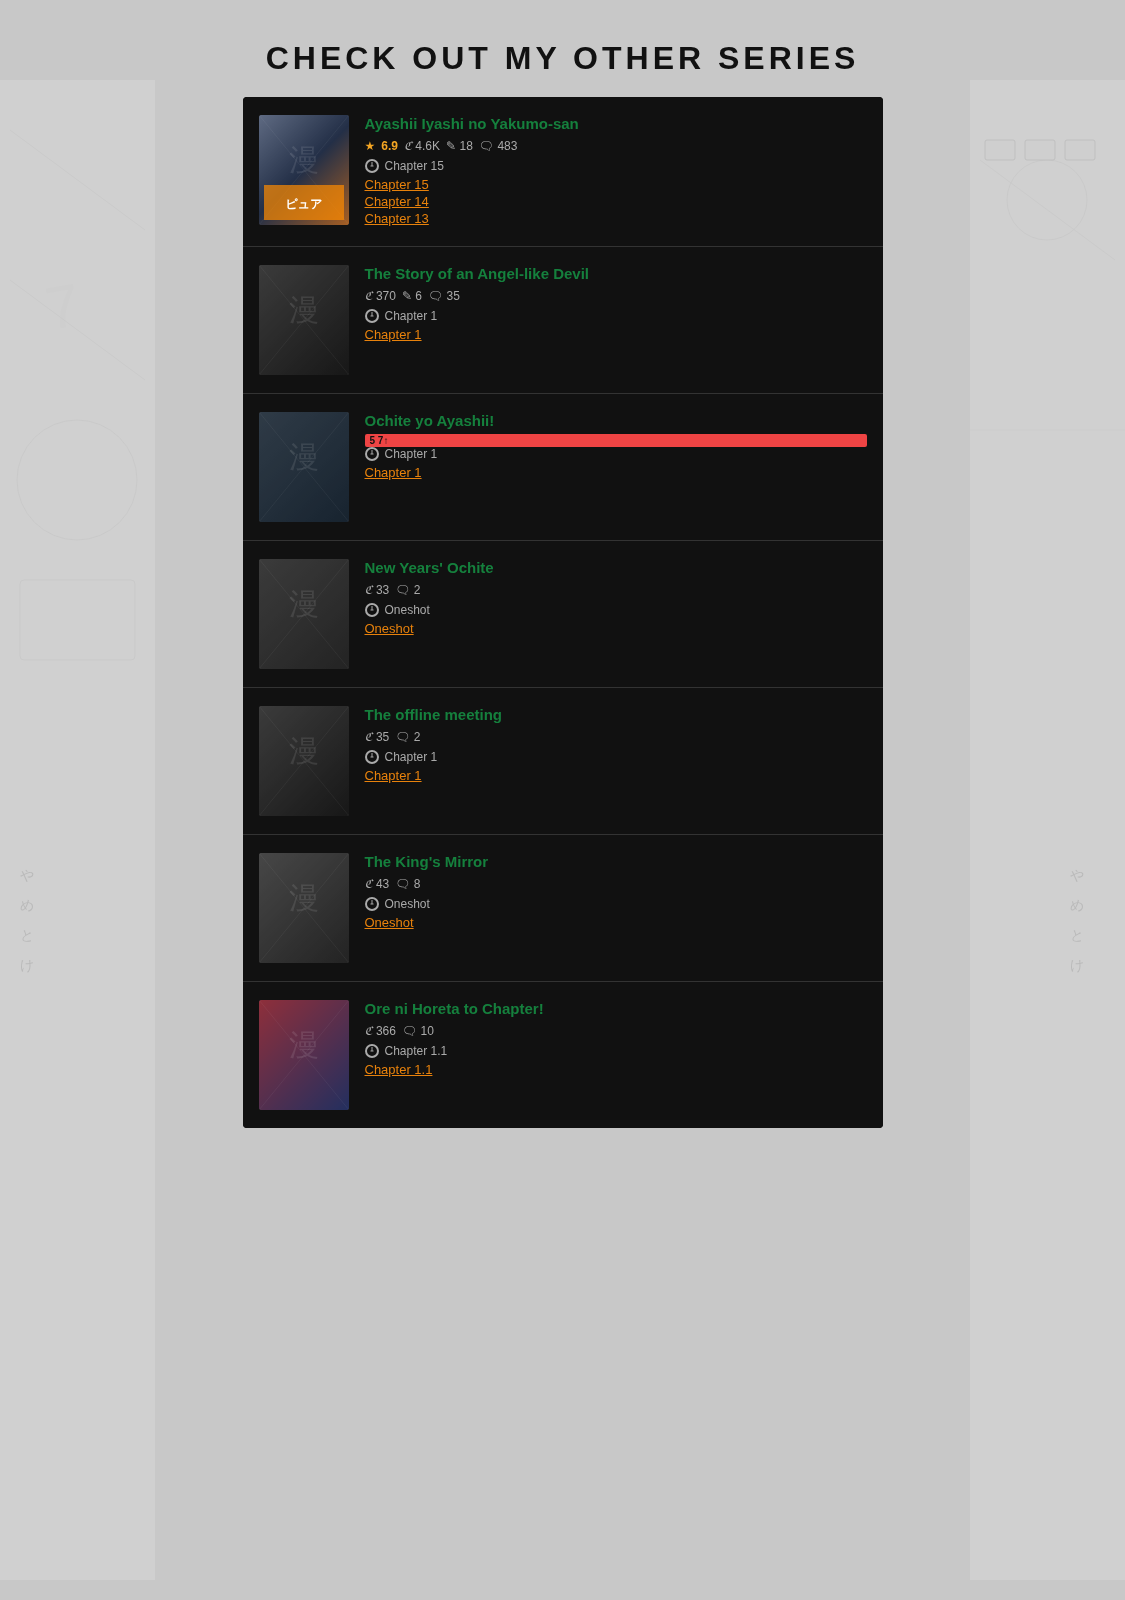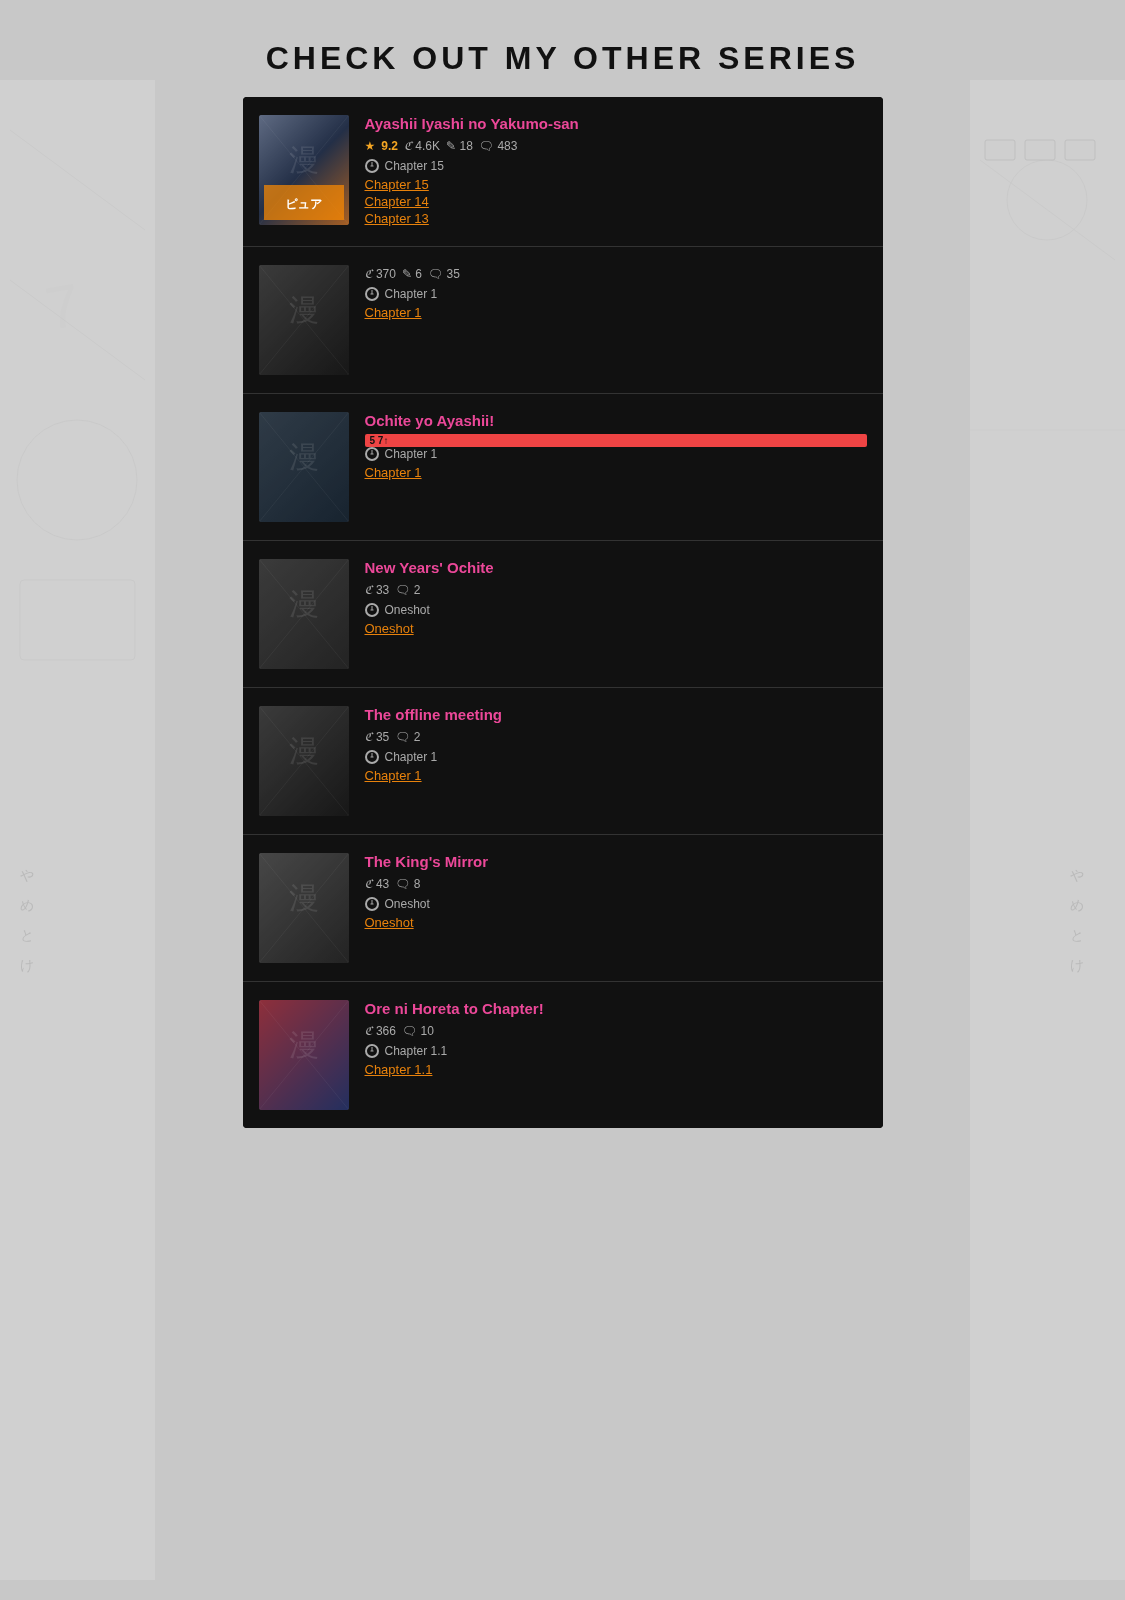--- a/index.html
+++ b/index.html
@@ -84,21 +84,21 @@
     .thumb-6 { background: linear-gradient(135deg, #666 0%, #333 100%); }
     .thumb-7 { background: linear-gradient(135deg, #cc4455 0%, #334488 100%); }
 
     .series-info {
       flex: 1;
     }
 
     .series-title {
       font-size: 15px;
       font-weight: 700;
-      color: #ec4899;
+      color: #15803d;
       margin-bottom: 5px;
     }
 
     .series-stats {
       font-size: 12px;
       color: #aaa;
       margin-bottom: 5px;
       display: flex;
       align-items: center;
       gap: 6px;
@@ -246,21 +246,21 @@
     <rect x="5" y="70" width="80" height="35" fill="rgba(255,140,0,0.7)"></rect>
             <text x="45" y="93" text-anchor="middle" font-size="12" fill="white" font-weight="bold">ピュア</text>
     <text x="45" y="55" text-anchor="middle" font-size="30" fill="rgba(255,255,255,0.1)">漫</text>
   </svg>
         </div>
       </div>
       <div class="series-info">
         <div class="series-title">Ayashii Iyashi no Yakumo-san</div>
         <div class="series-stats">
           <span class="star-icon">★</span>
-          <span class="rating">9.2</span>
+          <span class="rating">6.9</span>
           <span><span style="font-style:italic;font-family:serif;">ℭ</span> 4.6K</span>
           <span><span>✎</span> 18</span>
           <span><span>🗨</span> 483</span>
         </div>
         <div class="latest-chapter">
           <span class="clock-icon"></span>
           <span>Chapter 15</span>
         </div>
         <a class="chapter-link" href="#">Chapter 15</a>
         <a class="chapter-link" href="#">Chapter 14</a>
@@ -273,20 +273,21 @@
           <svg width="90" height="110" viewBox="0 0 90 110" xmlns="http://www.w3.org/2000/svg">
     <rect width="90" height="110" fill="rgba(0,0,0,0.3)"></rect>
     <line x1="0" y1="0" x2="90" y2="110" stroke="rgba(255,255,255,0.05)" stroke-width="1"></line>
     <line x1="90" y1="0" x2="0" y2="110" stroke="rgba(255,255,255,0.05)" stroke-width="1"></line>
 
     <text x="45" y="55" text-anchor="middle" font-size="30" fill="rgba(255,255,255,0.1)">漫</text>
   </svg>
         </div>
       </div>
       <div class="series-info">
+        <div class="series-title">The Story of an Angel-like Devil</div>
         <div class="series-stats">
           <span><span style="font-style:italic;font-family:serif;">ℭ</span> 370</span>
           <span><span>✎</span> 6</span>
           <span><span>🗨</span> 35</span>
         </div>
         <div class="latest-chapter">
           <span class="clock-icon"></span>
           <span>Chapter 1</span>
         </div>
         <a class="chapter-link" href="#">Chapter 1</a>

